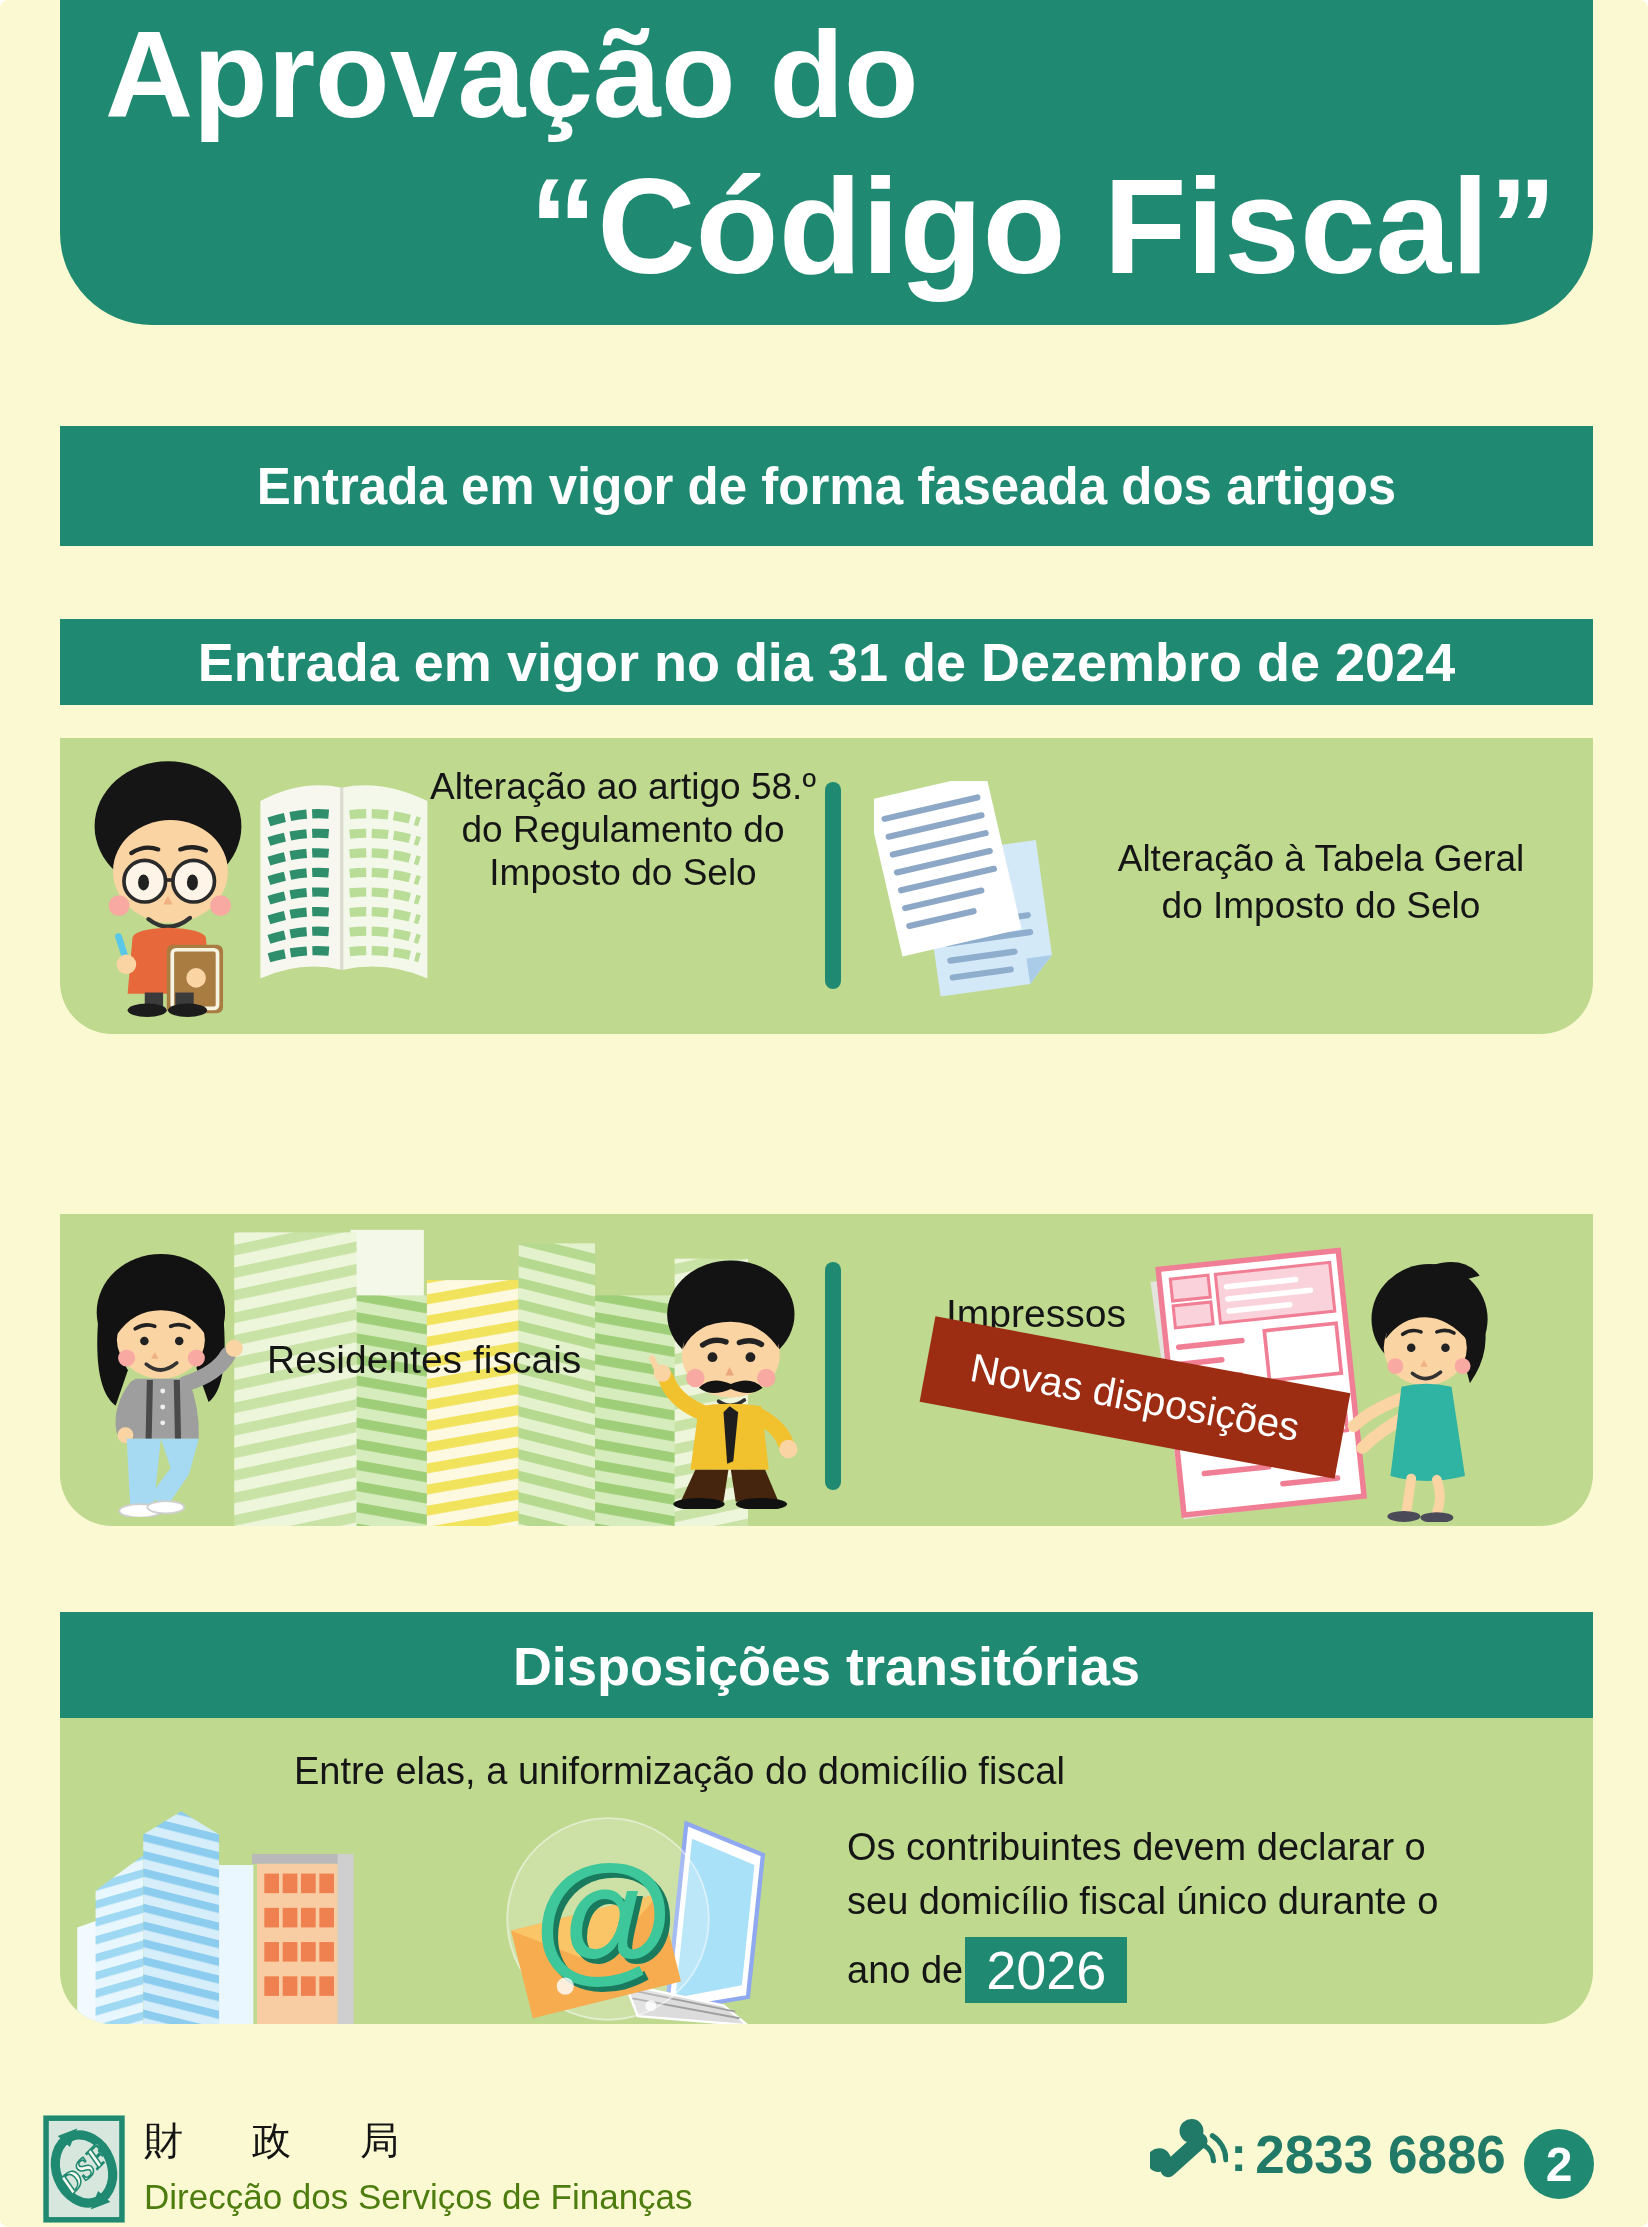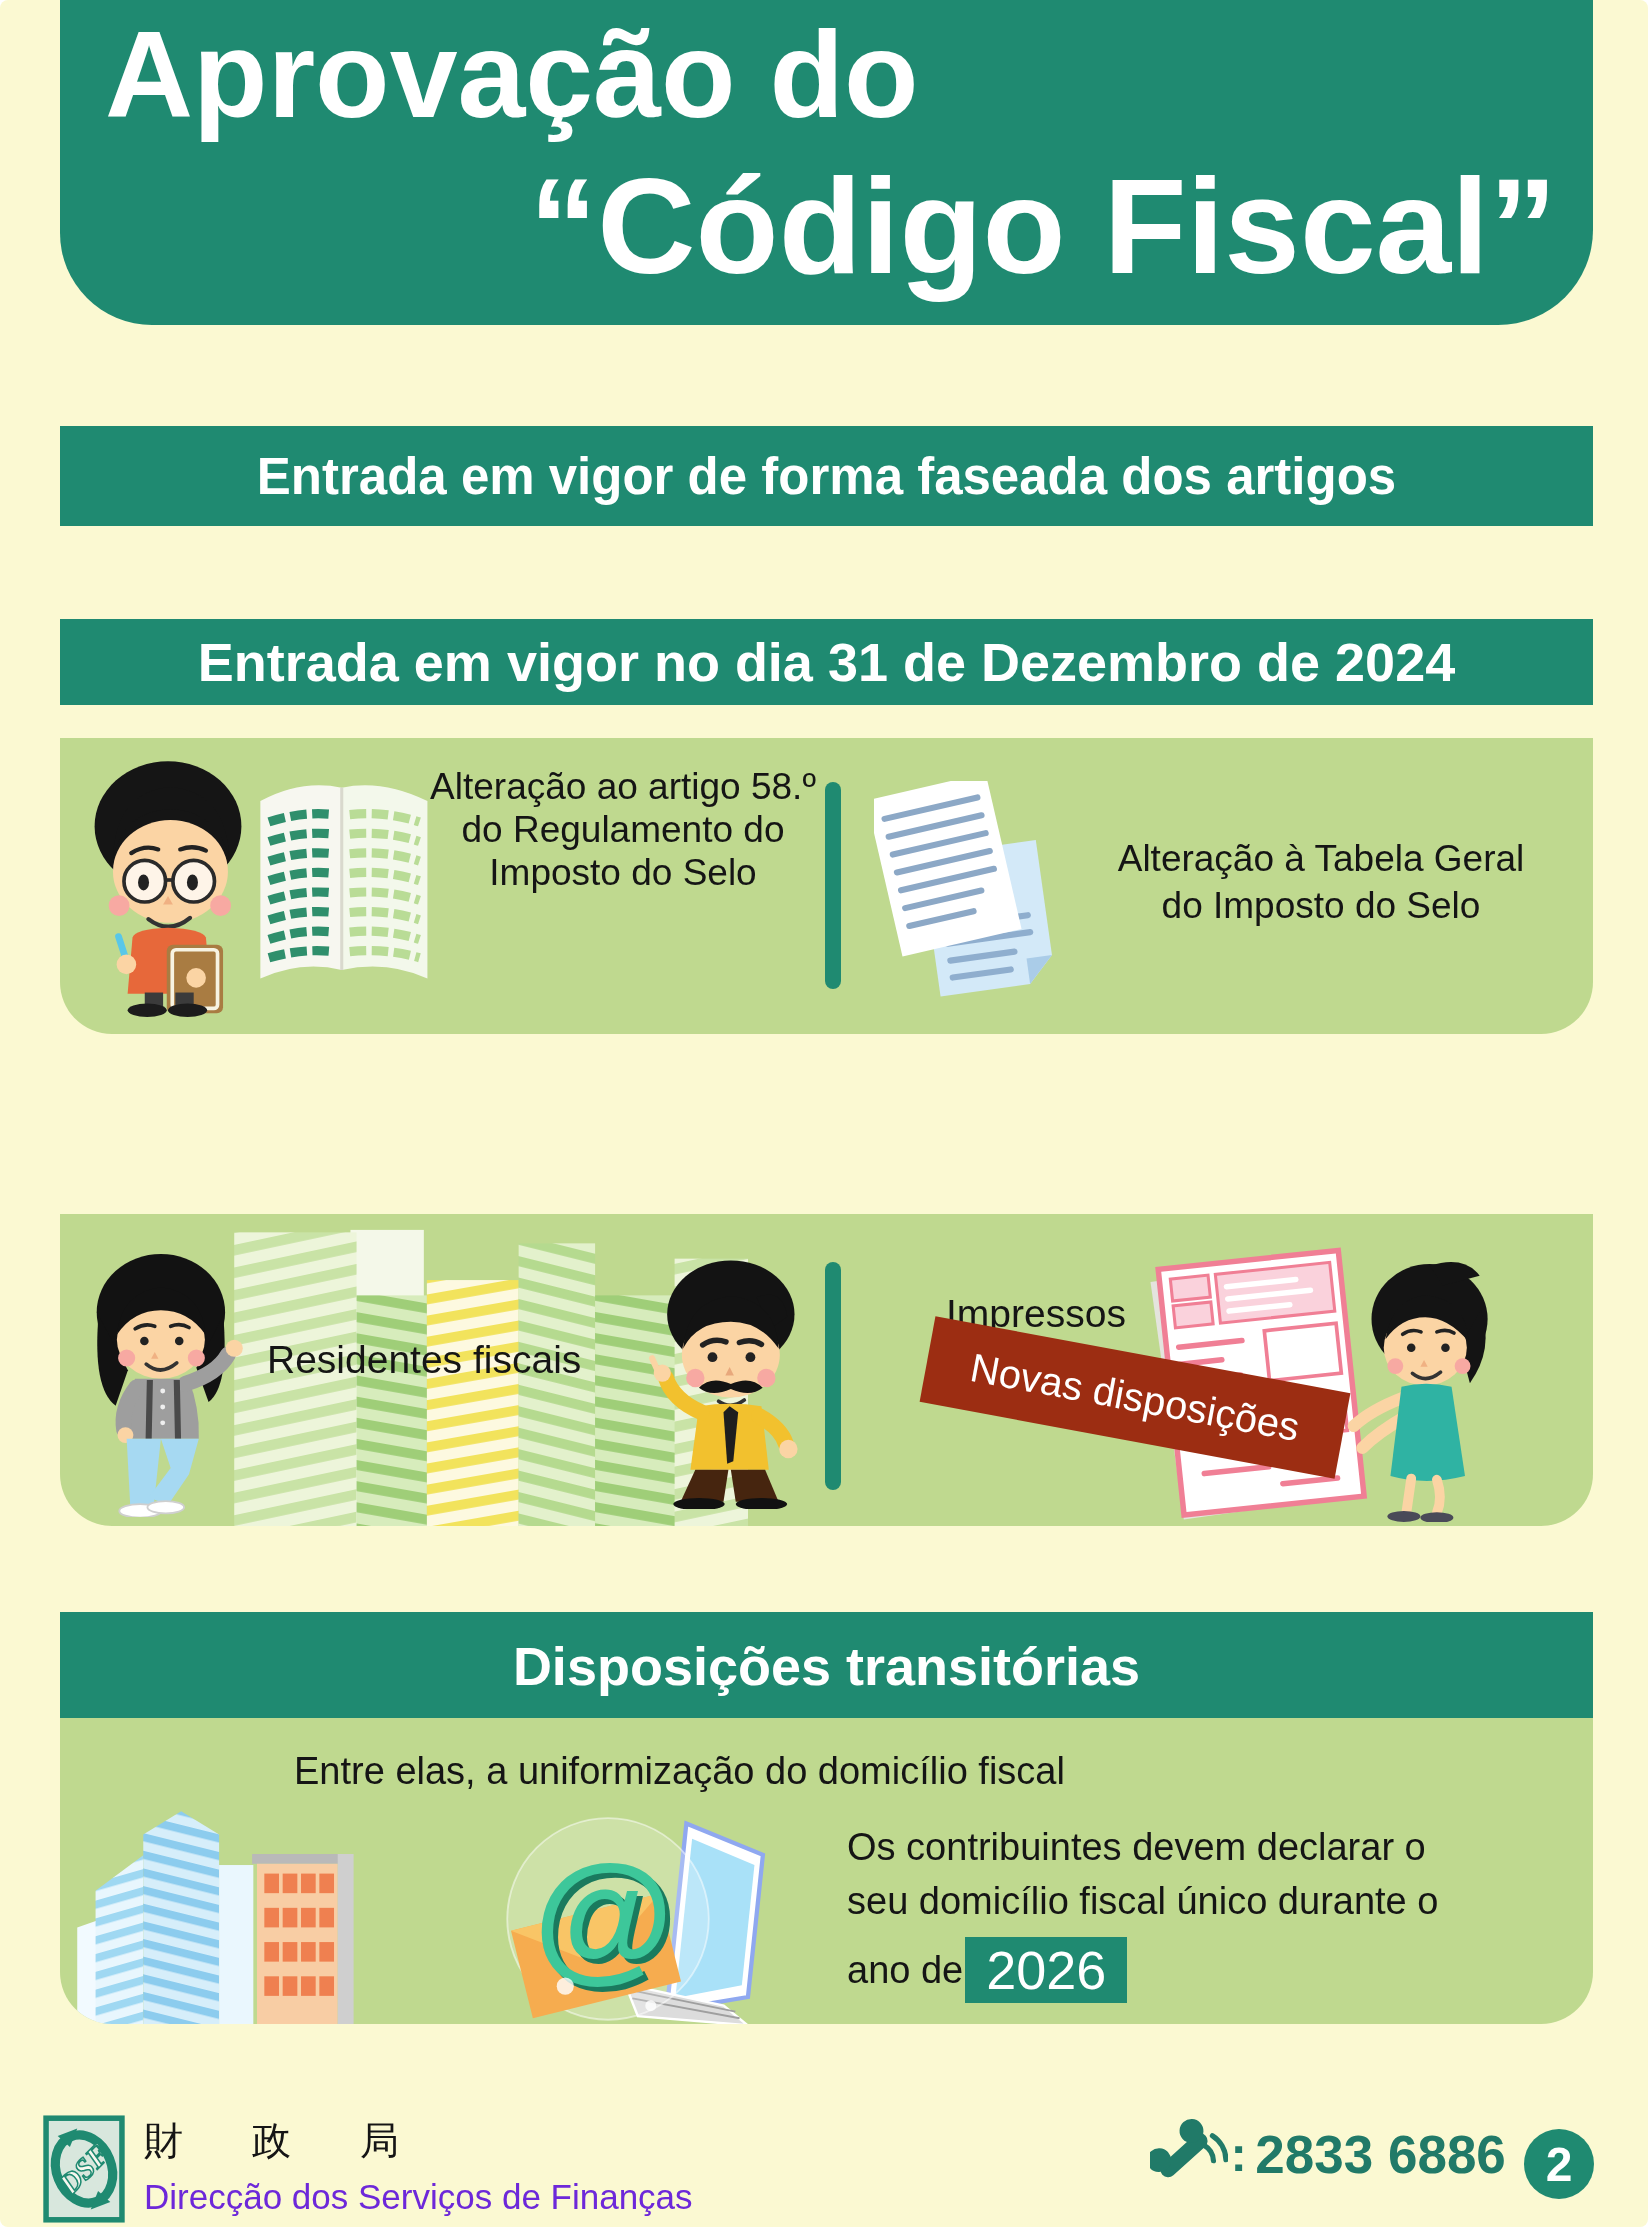--- a/index.html
+++ b/index.html
@@ -14,38 +14,38 @@
   .header-line2{position:absolute;right:36px;top:148px;font-size:136px;font-weight:bold;color:#fff;white-space:nowrap;}
   .blacktext{color:#151515;white-space:nowrap;}
   .center-block{text-align:center;}
   .divider-pill{position:absolute;width:16px;background:#1F8A71;border-radius:8.6px;}
   .banner-red{position:absolute;background:#9C2D12;display:flex;align-items:center;justify-content:center;transform:rotate(10.5deg);}
   .banner-red span{color:#fff;font-size:40px;white-space:nowrap;}
   .year-box{display:inline-flex;align-items:center;justify-content:center;background:#1F8A71;color:#fff;
             font-size:54px;padding:6.1px 21px;margin-left:2px;}
   .c-line{font-size:38px;line-height:54px;color:#151515;white-space:nowrap;}
   .footer-zh{position:absolute;left:144px;top:2114px;font-size:39px;letter-spacing:69px;color:#151515;white-space:nowrap;}
-  .footer-pt{position:absolute;left:144px;top:2177px;font-size:35px;color:#6d28d9;white-space:nowrap;}
+  .footer-pt{position:absolute;left:144px;top:2177px;font-size:35px;color:#4d7c0f;white-space:nowrap;}
   .phone-row{position:absolute;left:1150px;top:2111px;display:flex;align-items:center;}
   .phone-colon{color:#217A68;font-size:49px;font-weight:bold;margin:0 8.6px 0 2.4px;}
   .phone-number{color:#217A68;font-size:53px;font-weight:bold;white-space:nowrap;}
   .page-badge{position:absolute;left:1524px;top:2129px;width:70px;height:70px;border-radius:50%;background:#1F8A71;
               display:flex;align-items:center;justify-content:center;color:#fff;font-size:48px;font-weight:bold;}
 </style>
 </head>
 <body>
 
 <div class="canvas">
 
   <div class="header">
     <div class="header-line1">Aprovação do</div>
     <div class="header-line2">“Código Fiscal”</div>
   </div>
 
-  <div class="teal-band" style="top:426px;height:100px;">
+  <div class="teal-band" style="top:426px;height:120px;">
     <span class="band-text" style="font-size:51px;">Entrada em vigor de forma faseada dos artigos</span>
   </div>
 
   <div class="teal-band" style="top:619px;height:86px;">
     <span class="band-text" style="font-size:54px;">Entrada em vigor no dia 31 de Dezembro de 2024</span>
   </div>
   <div class="green-body" style="top:738px;height:296px;">
 
     <svg class="abs" style="left:16px;top:16px;" width="184" height="263" viewBox="0 0 300 430">
       <ellipse cx="150" cy="118" rx="120" ry="106" fill="#151515"></ellipse>

